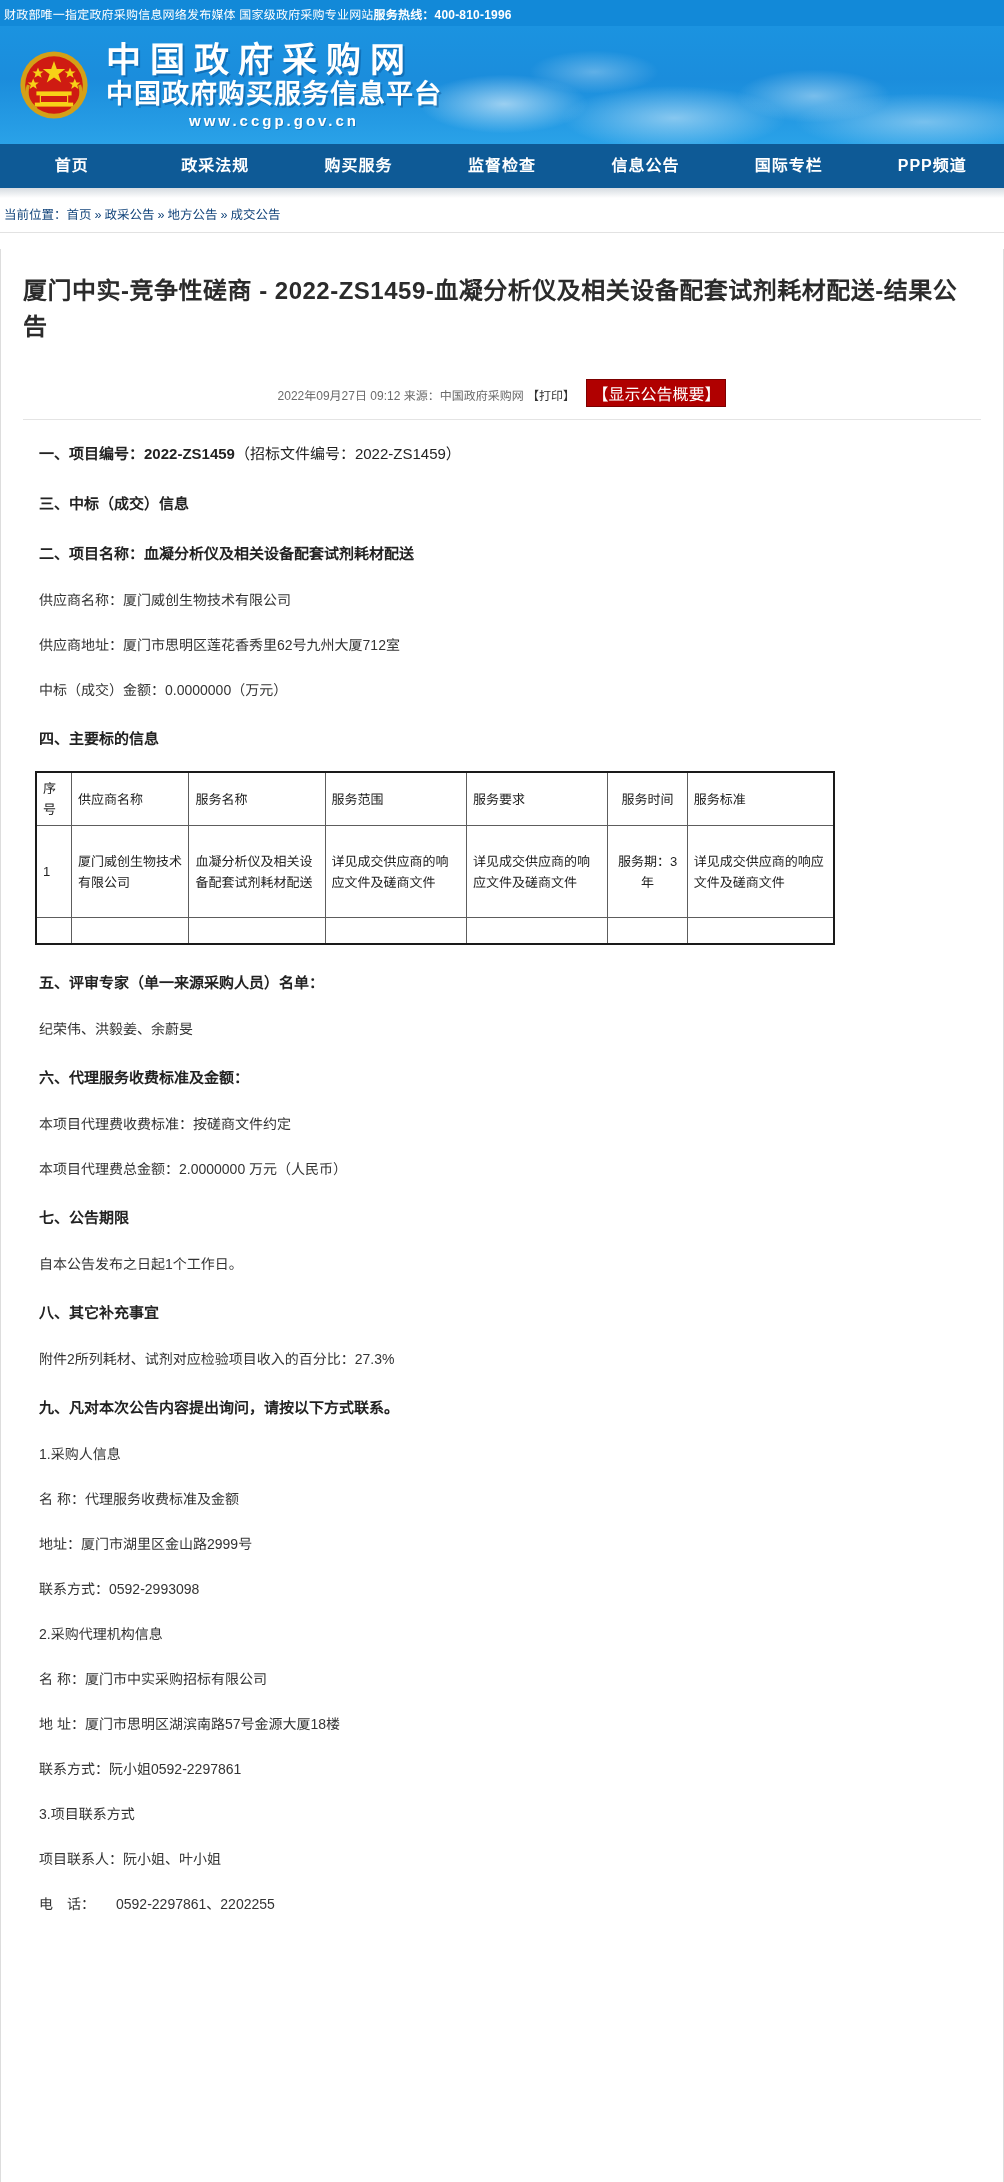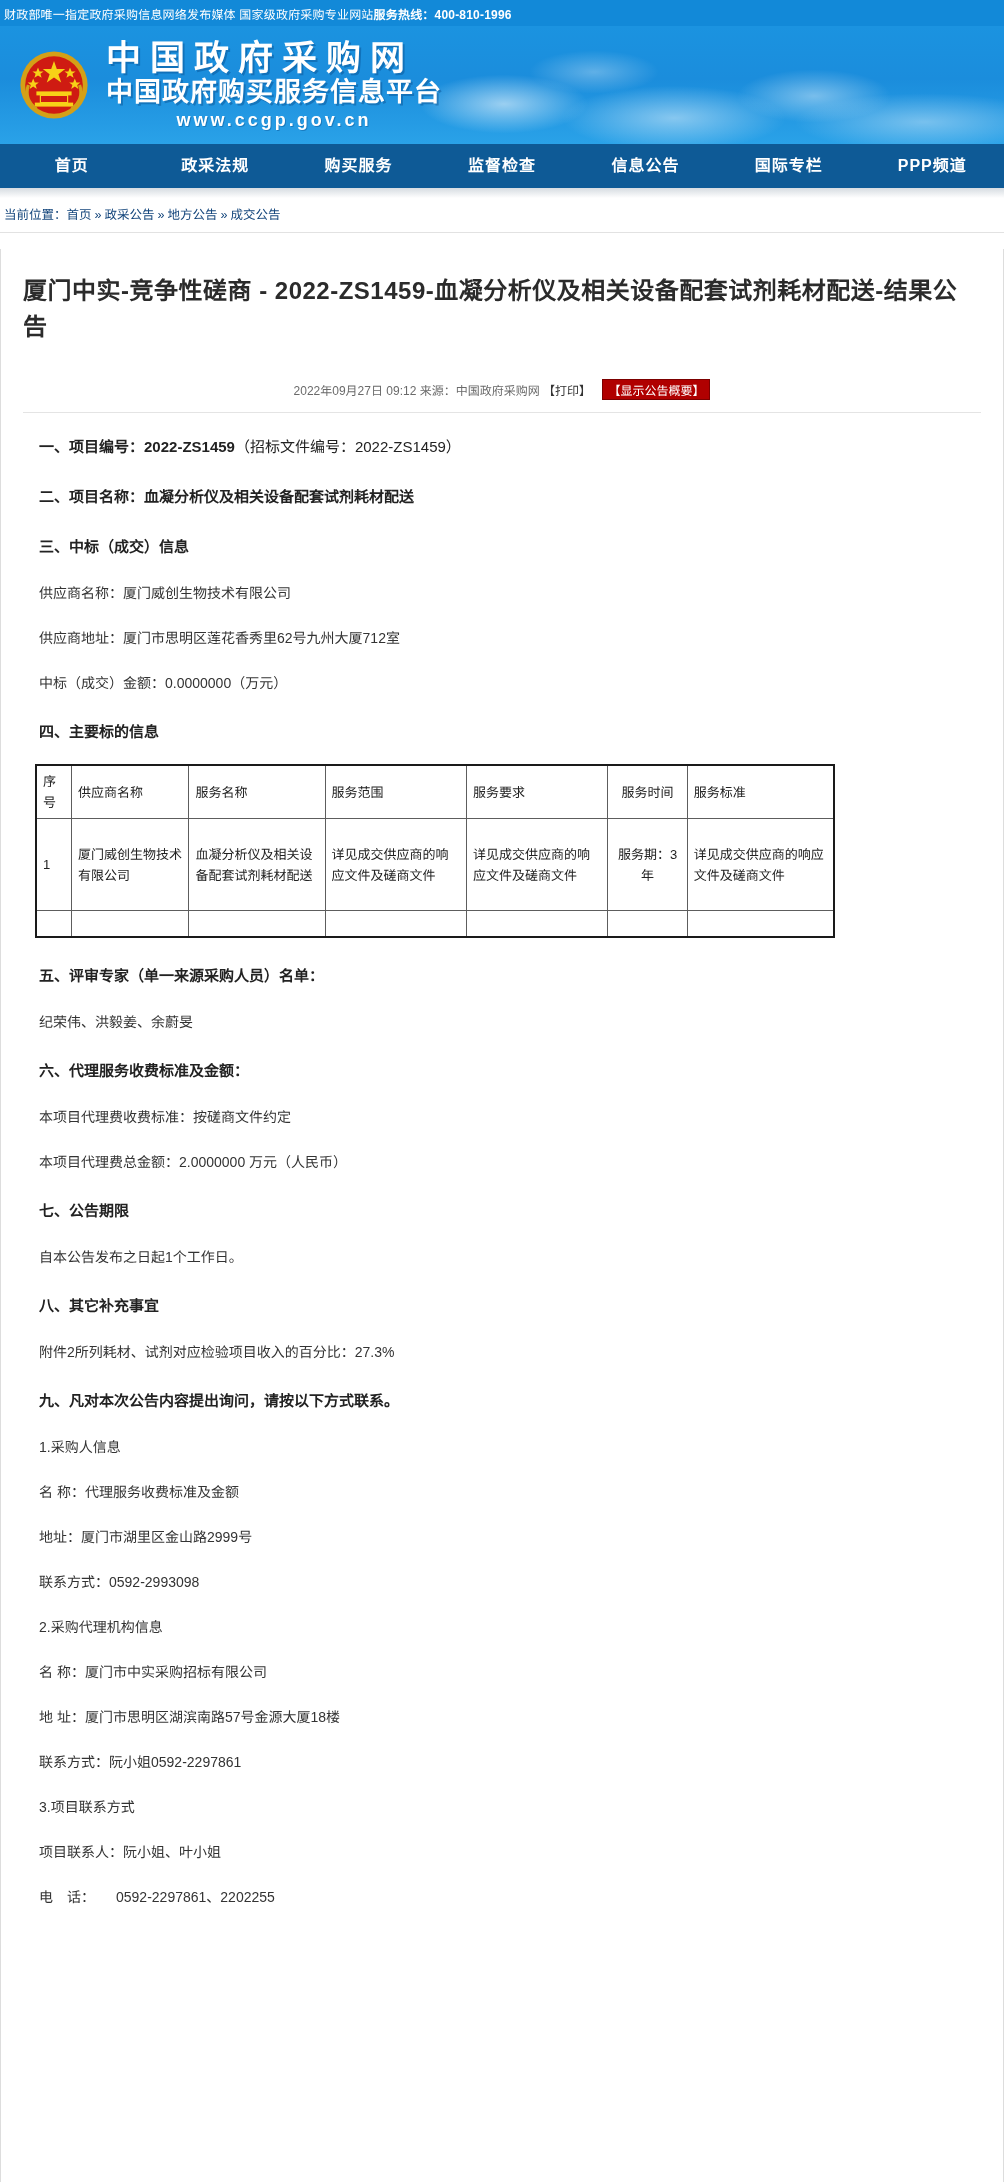--- a/index.html
+++ b/index.html
@@ -52,21 +52,21 @@
     font-size: 35px; font-weight: bold; letter-spacing: 9px;
     line-height: 1.06;
     text-shadow: 2px 2px 0 rgba(0,60,120,.35);
   }
   .brand .line2 {
     font-size: 27px; font-weight: bold; letter-spacing: 1px;
     line-height: 1.15;
     text-shadow: 2px 2px 0 rgba(0,60,120,.35);
   }
   .brand .line3 {
-    font-size: 18px; font-weight: bold; letter-spacing: 3px;
+    font-size: 15px; font-weight: bold; letter-spacing: 3px;
     text-align: center; margin-top: 2px;
     text-shadow: 1px 1px 0 rgba(0,60,120,.35);
   }
 
   
   .mainnav {
     height: 44px;
     background: #0e5a96;
     display: flex;
     align-items: center;
@@ -116,21 +116,21 @@
     text-align: center;
     font-size: 12px;
     color: #6a6a6a;
     padding: 18px 0 10px 0;
   }
   .meta .print { color: #333; }
   .meta .badge {
     display: inline-block;
     background: #b00000;
     color: #ffffff;
-    font-size: 12px;
+    font-size: 16px;
     padding: 1px 5px;
     margin-left: 8px;
     border: 1px solid #7c0000;
     cursor: pointer;
   }
   .rule { border-top: 1px solid #e4e4e4; margin: 2px 8px 0 8px; }
 
   .content { padding: 16px 0 30px 0; }
   .content h3 {
     font-size: 15px;
@@ -243,23 +243,23 @@
     <span class="print">【打印】</span>
     <span class="badge">【显示公告概要】</span>
   </div>
 
   <div class="rule"></div>
 
   <div class="content">
 
     <h3 class="first"><span>一、项目编号：</span><b>2022-ZS1459</b><span style="font-weight:normal">（招标文件编号：2022-ZS1459）</span></h3>
 
+    <h3>三、中标（成交）信息</h3>
+
     <h3><span>二、项目名称：</span><span>血凝分析仪及相关设备配套试剂耗材配送</span></h3>
-
-    <h3>三、中标（成交）信息</h3>
     <p>供应商名称：厦门威创生物技术有限公司</p>
     <p>供应商地址：厦门市思明区莲花香秀里62号九州大厦712室</p>
     <p>中标（成交）金额：0.0000000（万元）</p>
 
     <h3>四、主要标的信息</h3>
 
     <div class="tablewrap">
       <table class="info">
         <thead>
           <tr>

